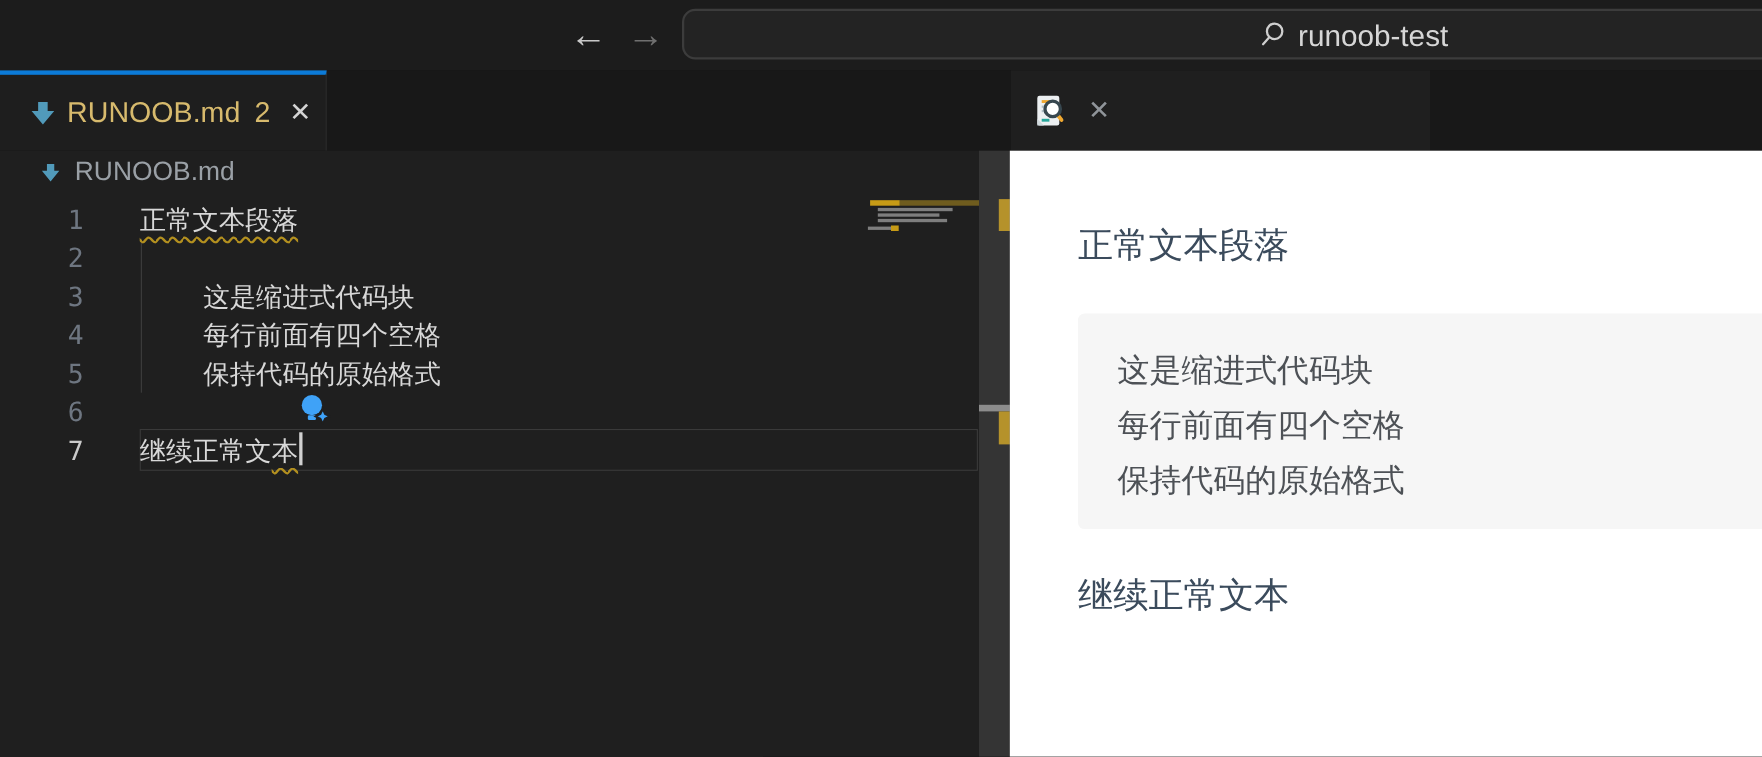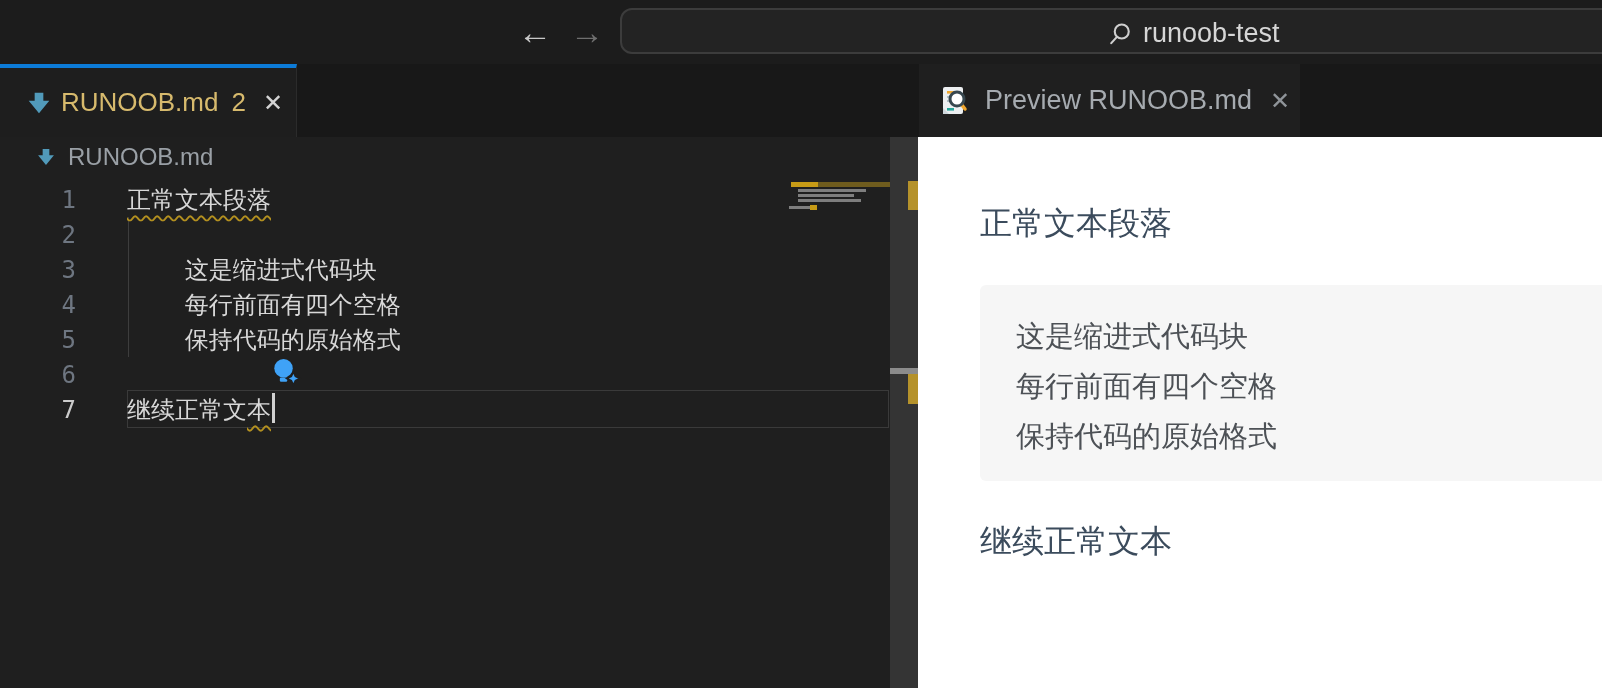--- a/index.html
+++ b/index.html
@@ -8,21 +8,21 @@
   .abs { position:absolute; }
   #window { position:relative; width:1602px; height:688px; background:#181818; }
 
   
   #titlebar { left:0; top:0; width:1602px; height:64px; background:#1c1c1c; }
   .navbtn { top:10px; width:46px; height:44px; font-size:34px; line-height:44px;
             text-align:center; color:#c8c8c8; cursor:default; }
   #fwd { color:#6f6f6f; }
   #searchbox { left:620px; top:8px; width:1000px; height:46px; background:#232323;
                border:2px solid #3c3c3c; border-radius:12px; }
-  #searchcontent { left:484px; top:8px; display:flex; align-items:flex-end; gap:9px; }
+  #searchcontent { left:521px; top:8px; display:flex; align-items:flex-start; gap:9px; }
   #searchcontent span { color:#d6d6d6; font-size:27px; }
 
   
   #tabrow-left { left:0; top:64px; width:915px; height:73px; background:#181818; }
   #tab1 { left:0; top:0; width:297px; height:73px; background:#1e1e1e;
           border-top:4px solid #0c7bd8; border-right:1px solid #2b2b2b;
           display:flex; align-items:center; }
   #tab1 .label { color:#d7ba6d; font-size:26px; margin-left:9px; }
   #tab1 .badge { color:#d7ba6d; font-size:26px; margin-left:13px; }
   .closex { color:#d4d4d4; font-size:24px; margin-left:17px; }
@@ -130,21 +130,20 @@
       <svg width="34" height="34" viewBox="0 0 34 34" style="margin-left:18px">
         <rect x="6" y="3" width="20" height="27" rx="2" fill="#eceff1"></rect>
         <polygon points="6,24 12,30 6,30" fill="#cfd8dc"></polygon>
         <rect x="10" y="7" width="8" height="2.6" fill="#f0a830"></rect>
         <rect x="10" y="12" width="12" height="2" fill="#b0bec5"></rect>
         <rect x="10" y="16" width="12" height="2" fill="#b0bec5"></rect>
         <rect x="10" y="24" width="7" height="2.6" fill="#26a69a"></rect>
         <line x1="24.5" y1="20.5" x2="28" y2="25" stroke="#f0a830" stroke-width="3.5" stroke-linecap="round"></line>
         <circle cx="20" cy="15" r="7" fill="#ffffff" stroke="#37474f" stroke-width="3"></circle>
       </svg>
-      <span class="label">Preview RUNOOB.md</span>
       <span class="closex">✕</span>
     </div>
   </div>
 
   <div id="editor" class="abs">
     <div id="breadcrumb" class="abs">
       <svg width="20" height="20" viewBox="0 0 24 24">
         <path d="M8 2.5 h8 v7.5 h5.5 L12 21.5 2.5 10 H8 Z" fill="#519aba"></path>
       </svg>
       <span>RUNOOB.md</span>

